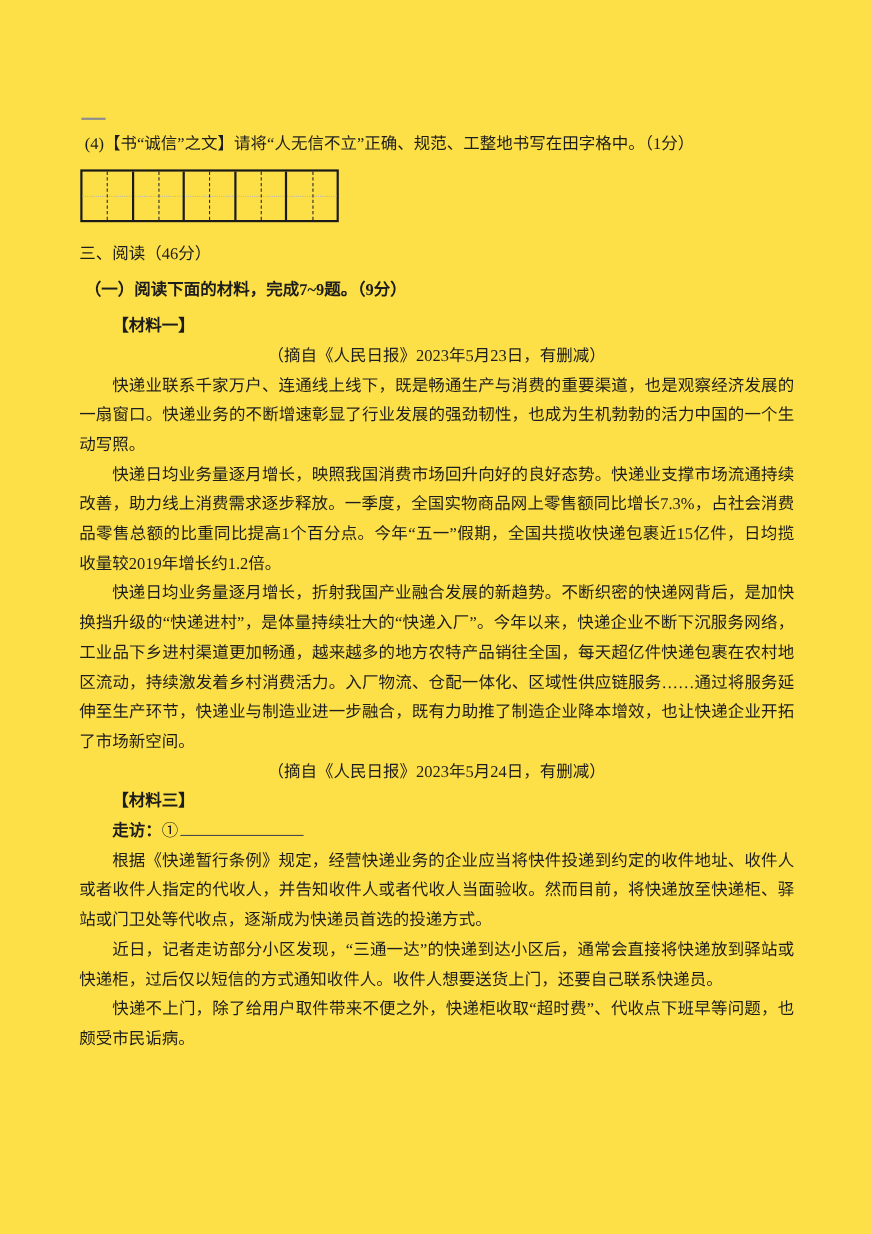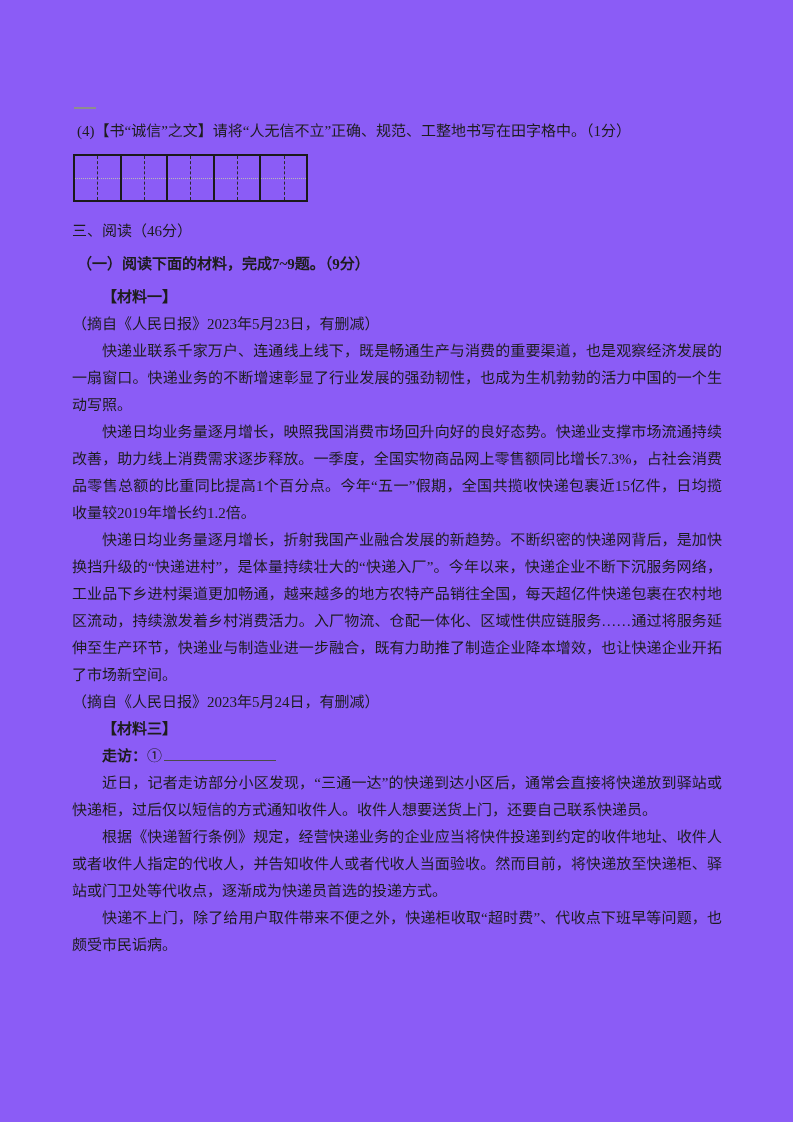--- a/index.html
+++ b/index.html
@@ -6,21 +6,21 @@
     margin: 0;
     padding: 0;
     background: #ffffff;
   }
   .page {
     position: relative;
     width: 793px;
     height: 1122px;
     box-sizing: border-box;
     padding: 0 71px 0 72px;
-    background: #8b5cf6;
+    background: #fde047;
     overflow: hidden;
     font-family: "Liberation Serif", "DejaVu Serif", serif;
     font-size: 15px;
     line-height: 27px;
     color: #1d1d1d;
   }
   .dash-mark {
     width: 22px;
     height: 0;
     border-top: 2px solid #8e8e8e;
@@ -71,21 +71,21 @@
     margin: 0;
     padding-left: 2em;
   }
   .body-para {
     margin: 0;
     text-indent: 2em;
     text-align: justify;
   }
   .citation {
     margin: 0;
-    text-align: left;
+    text-align: center;
     font-family: Liberation Serif, serif;
   }
   .prompt-line {
     margin: 0;
     padding-left: 2em;
   }
   .prompt-label { font-weight: 700; }
   .blank-line {
     display: inline-block;
     width: 112px;
@@ -135,17 +135,17 @@
   <p class="body-para">快递日均业务量逐月增长，映照我国消费市场回升向好的良好态势。快递业支撑市场流通持续改善，助力线上消费需求逐步释放。一季度，全国实物商品网上零售额同比增长7.3%，占社会消费品零售总额的比重同比提高1个百分点。今年“五一”假期，全国共揽收快递包裹近15亿件，日均揽收量较2019年增长约1.2倍。</p>
   <p class="body-para">快递日均业务量逐月增长，折射我国产业融合发展的新趋势。不断织密的快递网背后，是加快换挡升级的“快递进村”，是体量持续壮大的“快递入厂”。今年以来，快递企业不断下沉服务网络，工业品下乡进村渠道更加畅通，越来越多的地方农特产品销往全国，每天超亿件快递包裹在农村地区流动，持续激发着乡村消费活力。入厂物流、仓配一体化、区域性供应链服务……通过将服务延伸至生产环节，快递业与制造业进一步融合，既有力助推了制造企业降本增效，也让快递企业开拓了市场新空间。</p>
   <p class="citation">（摘自《人民日报》2023年5月24日，有删减）</p>
 
   <p class="mat-heading">【材料三】</p>
 
   <p class="prompt-line">
     <span class="prompt-label">走访：</span><span>①</span><span class="blank-line"></span>
   </p>
 
+  <p class="body-para">根据《快递暂行条例》规定，经营快递业务的企业应当将快件投递到约定的收件地址、收件人或者收件人指定的代收人，并告知收件人或者代收人当面验收。然而目前，将快递放至快递柜、驿站或门卫处等代收点，逐渐成为快递员首选的投递方式。</p>
   <p class="body-para">近日，记者走访部分小区发现，“三通一达”的快递到达小区后，通常会直接将快递放到驿站或快递柜，过后仅以短信的方式通知收件人。收件人想要送货上门，还要自己联系快递员。</p>
-  <p class="body-para">根据《快递暂行条例》规定，经营快递业务的企业应当将快件投递到约定的收件地址、收件人或者收件人指定的代收人，并告知收件人或者代收人当面验收。然而目前，将快递放至快递柜、驿站或门卫处等代收点，逐渐成为快递员首选的投递方式。</p>
   <p class="body-para">快递不上门，除了给用户取件带来不便之外，快递柜收取“超时费”、代收点下班早等问题，也颇受市民诟病。</p>
 
 </div>
 
 </body></html>

